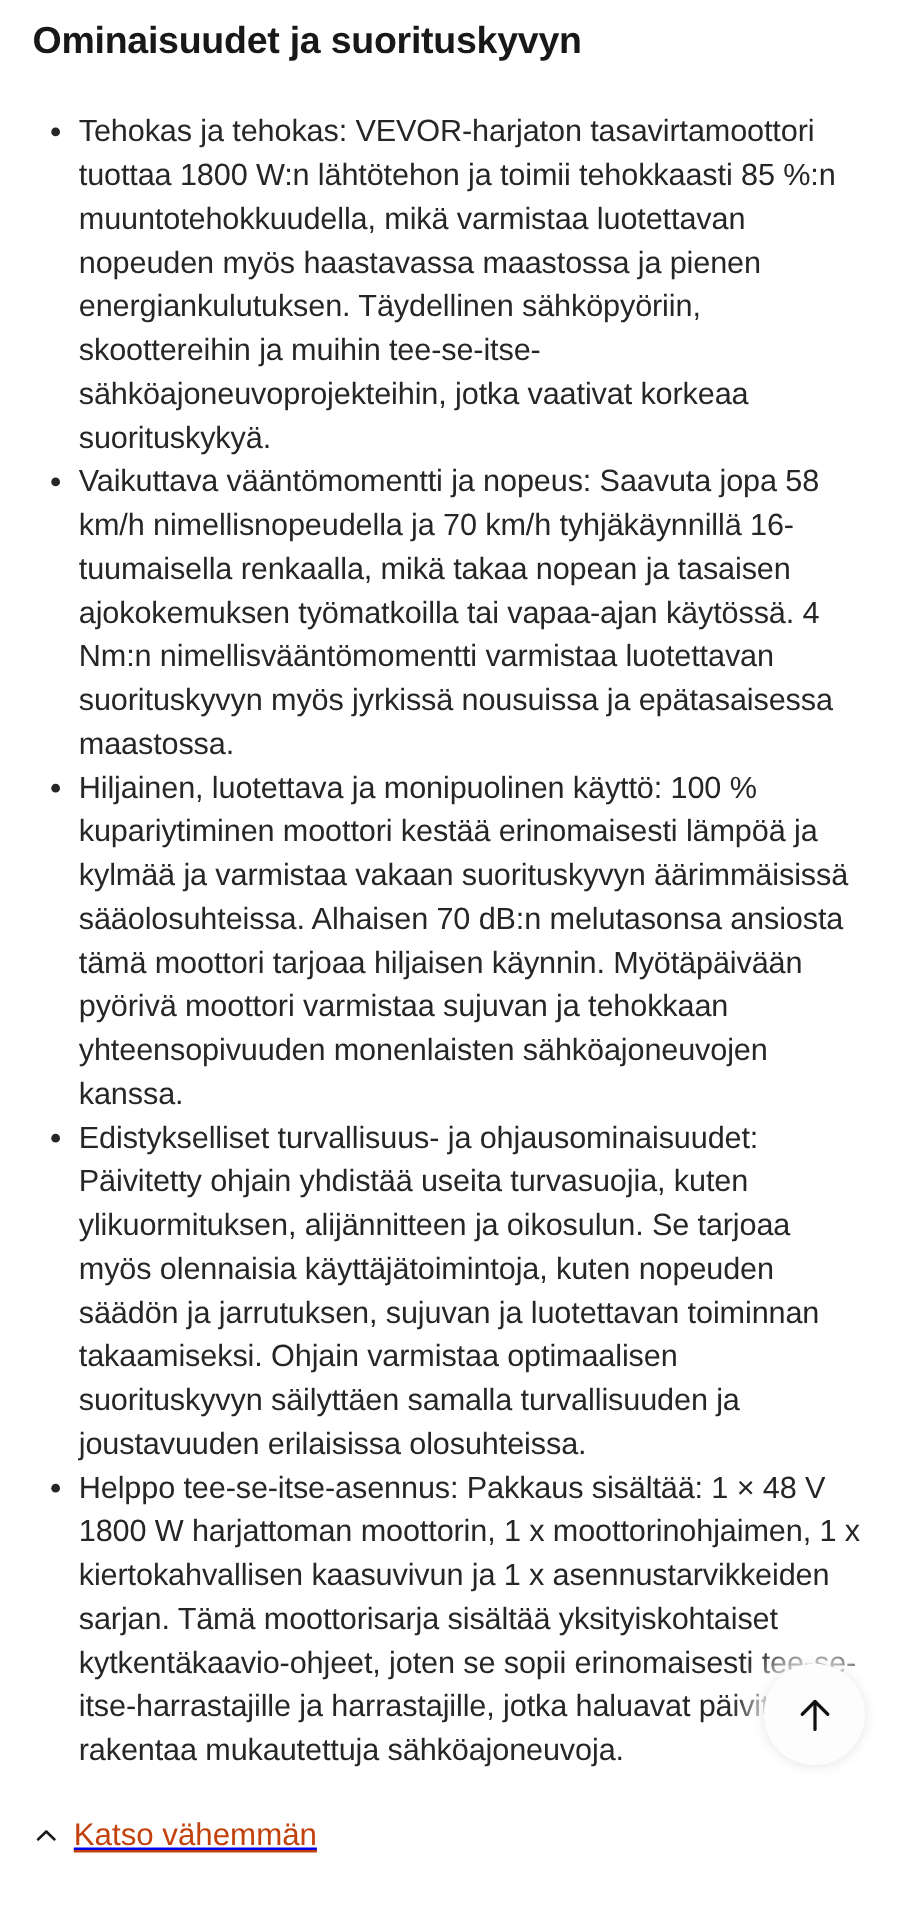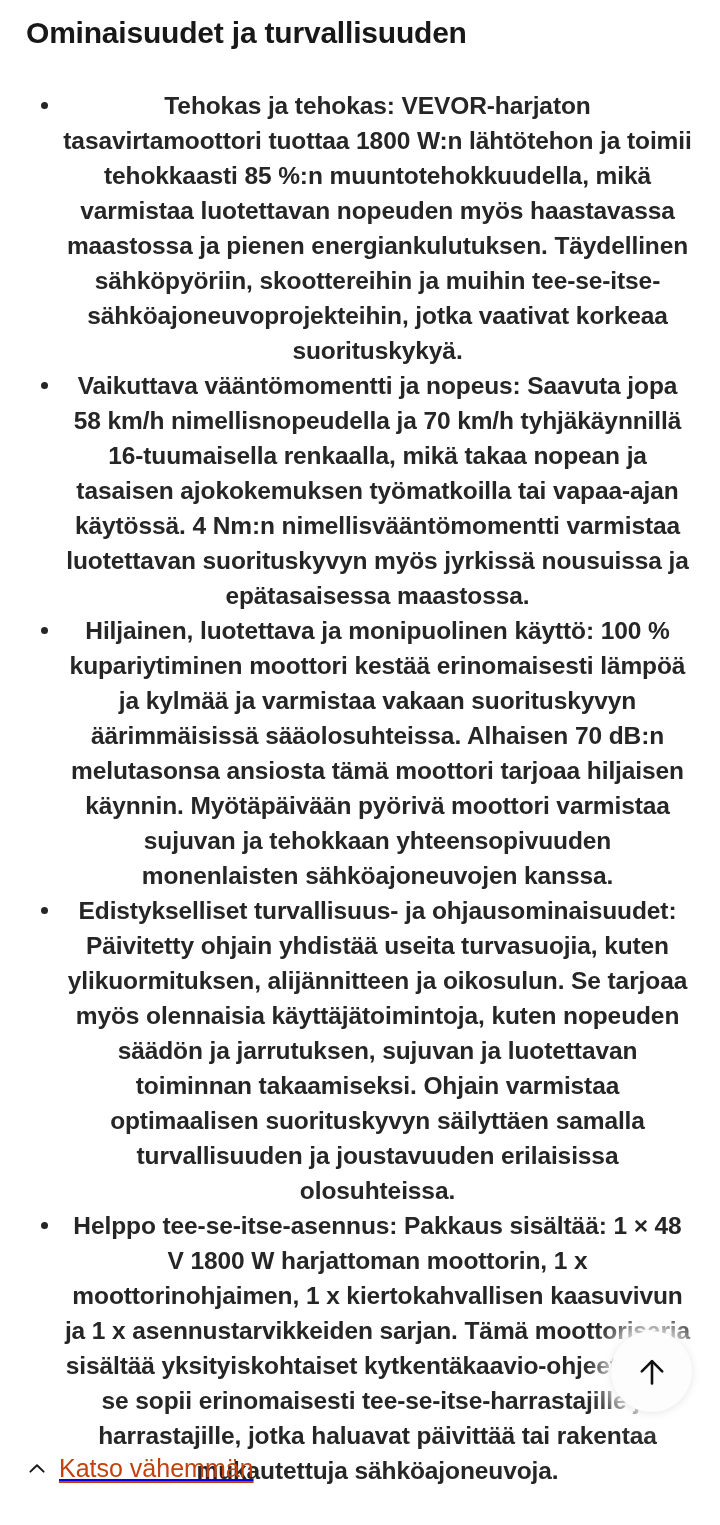--- a/index.html
+++ b/index.html
@@ -48,24 +48,24 @@
     list-style: none;
   }
 
   .feature-item {
     position: relative;
     padding-left: 63px;
     padding-right: 28px;
     margin: 0 0 0 0;
     font-size: 24.5px;
     line-height: 35px;
-    font-weight: 700;
+    font-weight: 400;
     color: #262626;
     letter-spacing: -0.1px;
-    text-align: center;
+    text-align: left;
   }
 
   .feature-item .bullet {
     position: absolute;
     left: 41px;
     top: 14px;
     width: 7px;
     height: 7px;
     border-radius: 50%;
     background: #262626;
@@ -114,21 +114,21 @@
     cursor: pointer;
     padding: 0;
   }
   .scroll-top-fab svg { display: block; }
 </style>
 </head>
 <body>
 
 <div class="page">
 
-  <h2 class="section-title">Ominaisuudet ja turvallisuuden</h2>
+  <h2 class="section-title">Ominaisuudet ja suorituskyvyn</h2>
 
   <ul class="feature-list">
     <li class="feature-item">
       <span class="bullet"></span>
       <span>Tehokas ja tehokas: VEVOR-harjaton tasavirtamoottori tuottaa 1800 W:n lähtötehon ja toimii tehokkaasti 85 %:n muuntotehokkuudella, mikä varmistaa luotettavan nopeuden myös haastavassa maastossa ja pienen energiankulutuksen. Täydellinen sähköpyöriin, skoottereihin ja muihin tee-se-itse-sähköajoneuvoprojekteihin, jotka vaativat korkeaa suorituskykyä.</span>
     </li>
     <li class="feature-item">
       <span class="bullet"></span>
       <span>Vaikuttava vääntömomentti ja nopeus: Saavuta jopa 58 km/h nimellisnopeudella ja 70 km/h tyhjäkäynnillä 16-tuumaisella renkaalla, mikä takaa nopean ja tasaisen ajokokemuksen työmatkoilla tai vapaa-ajan käytössä. 4 Nm:n nimellisvääntömomentti varmistaa luotettavan suorituskyvyn myös jyrkissä nousuissa ja epätasaisessa maastossa.</span>
     </li>

